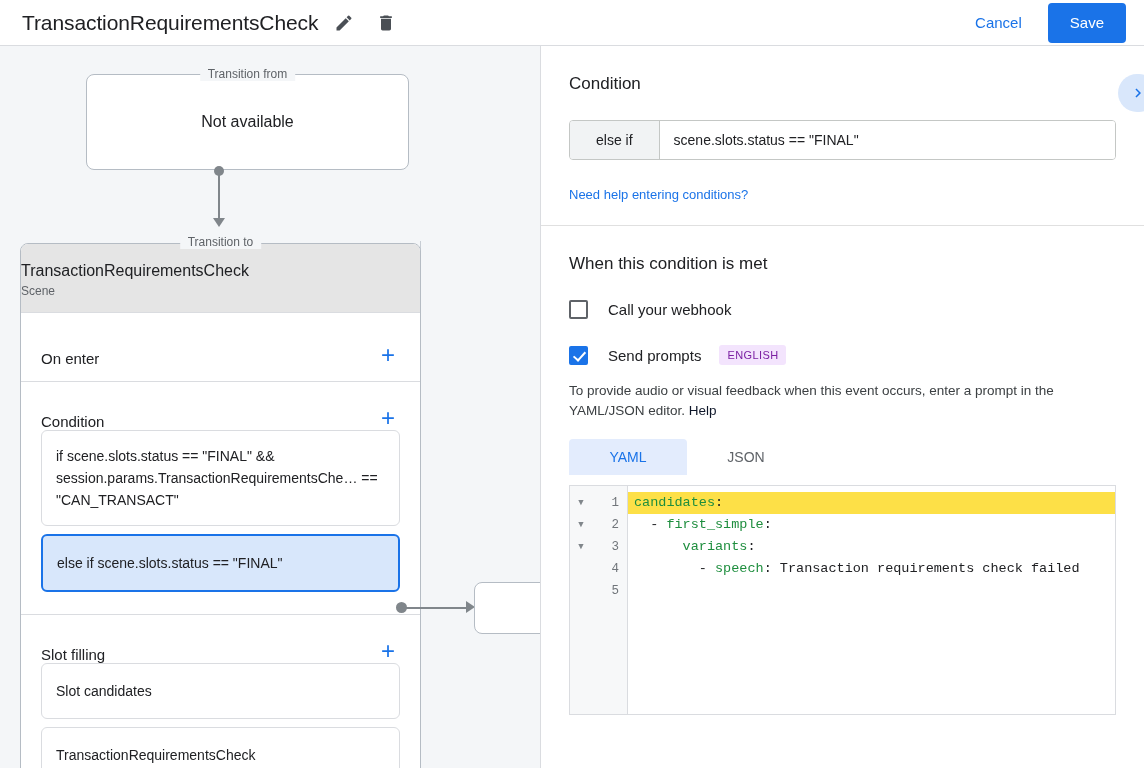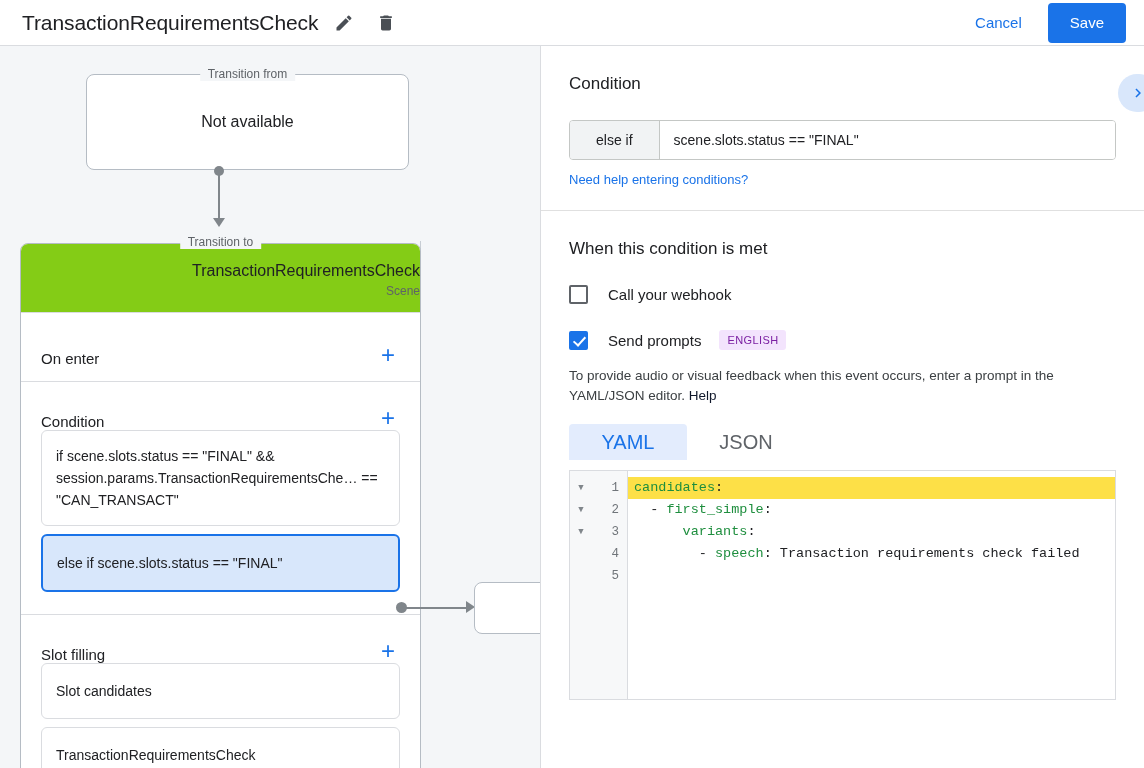--- a/index.html
+++ b/index.html
@@ -81,22 +81,22 @@
     border-left: 6px solid transparent; border-right: 6px solid transparent;
     border-top: 9px solid #80868b;
   }
 
   
   #scene-card {
     position: absolute; left: 20px; top: 197px; width: 401px;
     background: #ffffff; border: 1px solid #b5bcc4; border-radius: 8px;
   }
   #scene-card .scene-head {
-    background: #84cc16; border-radius: 7px 7px 0 0; padding: 18px 0 14px;
-    text-align: right; border-bottom: 1px solid #dadce0; position: relative;
+    background: #e5e5e5; border-radius: 7px 7px 0 0; padding: 18px 0 14px;
+    text-align: left; border-bottom: 1px solid #dadce0; position: relative;
   }
   .scene-legend {
     position: absolute; top: -9px; left: 50%; transform: translateX(-50%);
     background: #f4f6f8; padding: 0 8px; font-size: 12px; color: #5f6368;
   }
   .scene-title { font-size: 16px; color: #202124; }
   .scene-sub { font-size: 12px; color: #5f6368; margin-top: 4px; }
 
   .sect { border-bottom: 1px solid #dadce0; padding: 0 0 14px; }
   .sect:last-child { border-bottom: none; }
@@ -163,21 +163,21 @@
   }
   .cond-prefix {
     background: #f1f3f4; border-right: 1px solid #c4c7c5; padding: 0 26px;
     display: flex; align-items: center; font-size: 14px; color: #202124;
   }
   .cond-value {
     flex: 1 1 auto; display: flex; align-items: center; padding: 0 14px;
     font-size: 14px; color: #202124; background: #ffffff;
   }
   .help-link {
-    display: inline-block; margin-top: 12px; font-size: 13px;
+    display: inline-block; margin-top: 27px; font-size: 13px;
     color: #1a73e8; text-decoration: none; cursor: pointer;
   }
 
   .chk-row { display: flex; align-items: center; margin-bottom: 26px; }
   .chk {
     width: 19px; height: 19px; border: 2px solid #5f6368; border-radius: 2px;
     background: #ffffff; cursor: pointer; flex: 0 0 auto;
   }
   .chk.on {
     background: #1a73e8; border-color: #1a73e8; position: relative;
@@ -197,21 +197,21 @@
   }
   .hint {
     font-size: 13.5px; color: #3c4043; line-height: 20px;
     margin-top: -10px; margin-bottom: 18px;
   }
   .hint a { color: #0f172a; text-decoration: none; cursor: pointer; }
 
   .tabs { display: flex; margin-bottom: 10px; }
   .tab {
     width: 118px; height: 36px; display: flex; align-items: center;
-    justify-content: center; font-size: 20px; color: #5f6368;
+    justify-content: center; font-size: 14px; color: #5f6368;
     cursor: pointer; border-radius: 4px 4px 0 0;
   }
   .tab.active { background: #e3ecfd; color: #1a73e8; }
 
   
   .editor {
     border: 1px solid #dadce0; display: flex; height: 230px;
     font-family: "Liberation Mono", monospace; font-size: 13.5px;
     overflow: hidden; background: #ffffff;
   }

